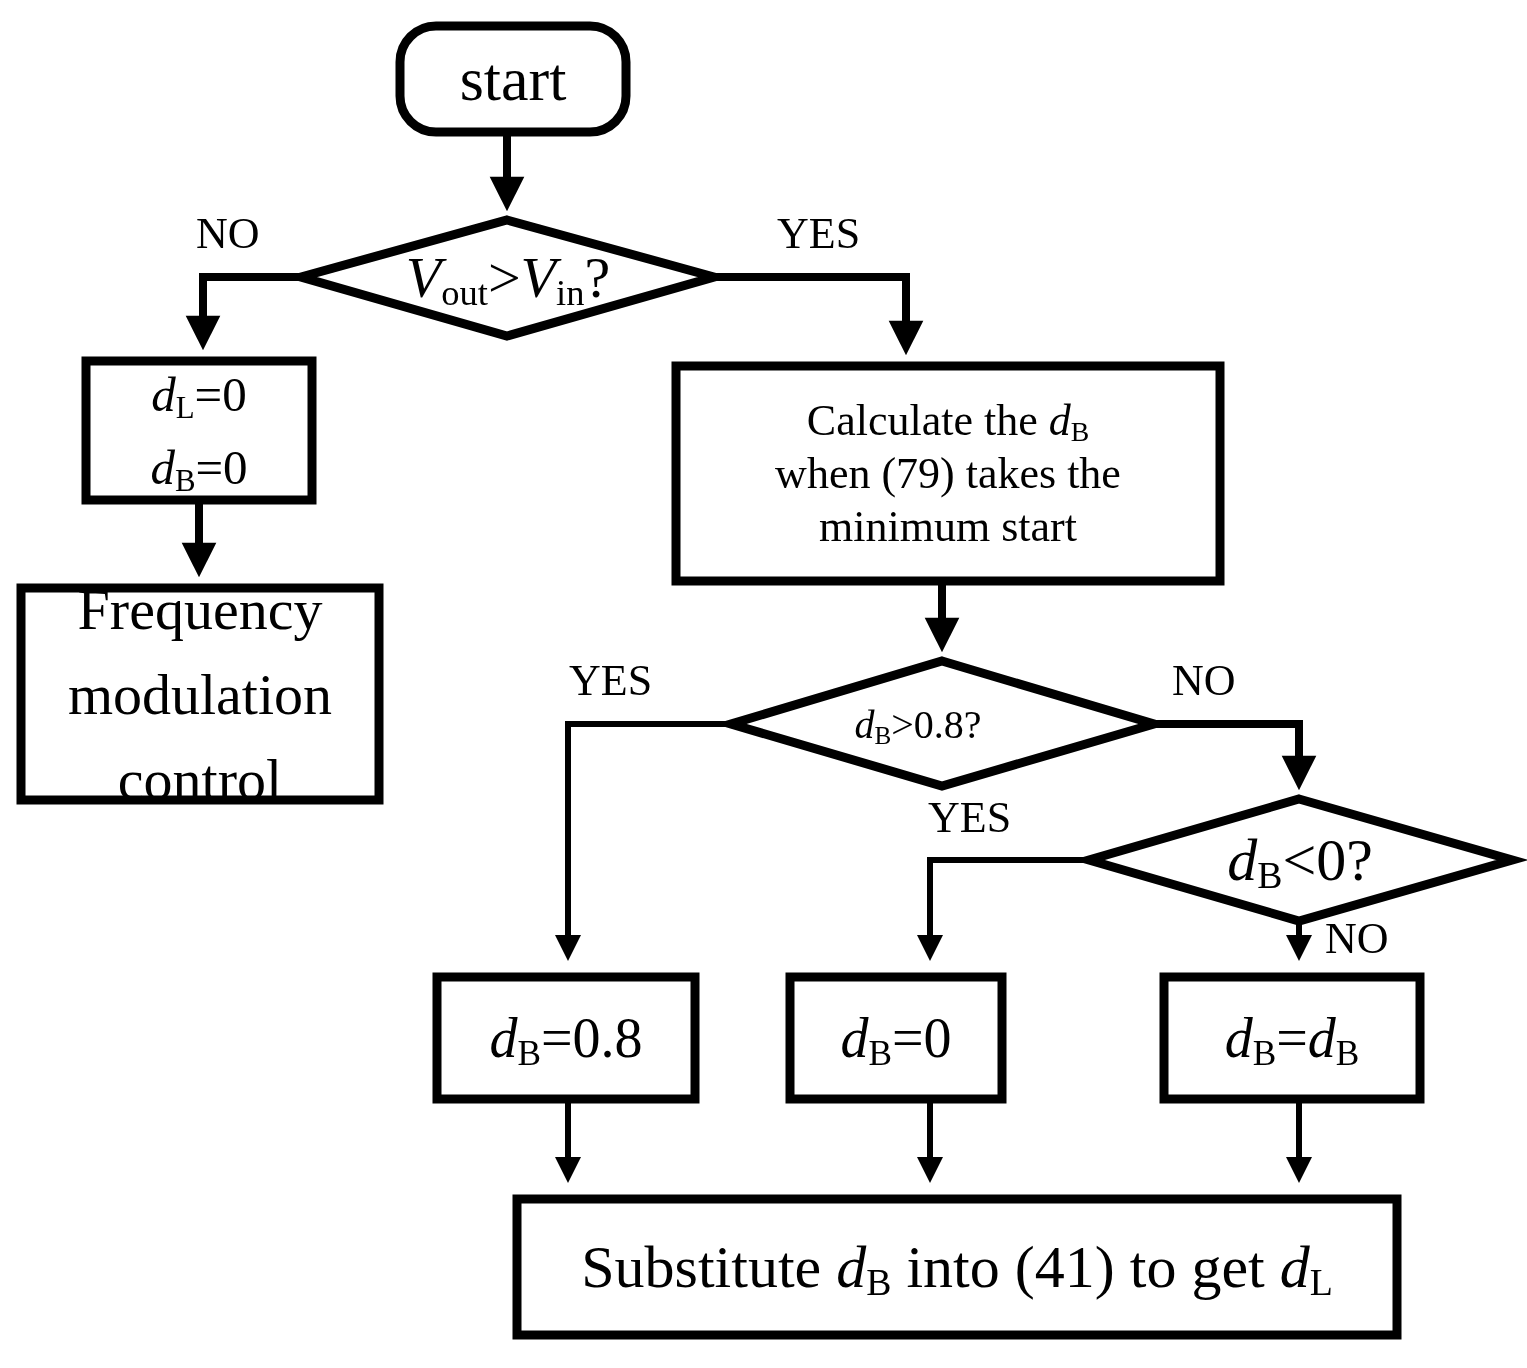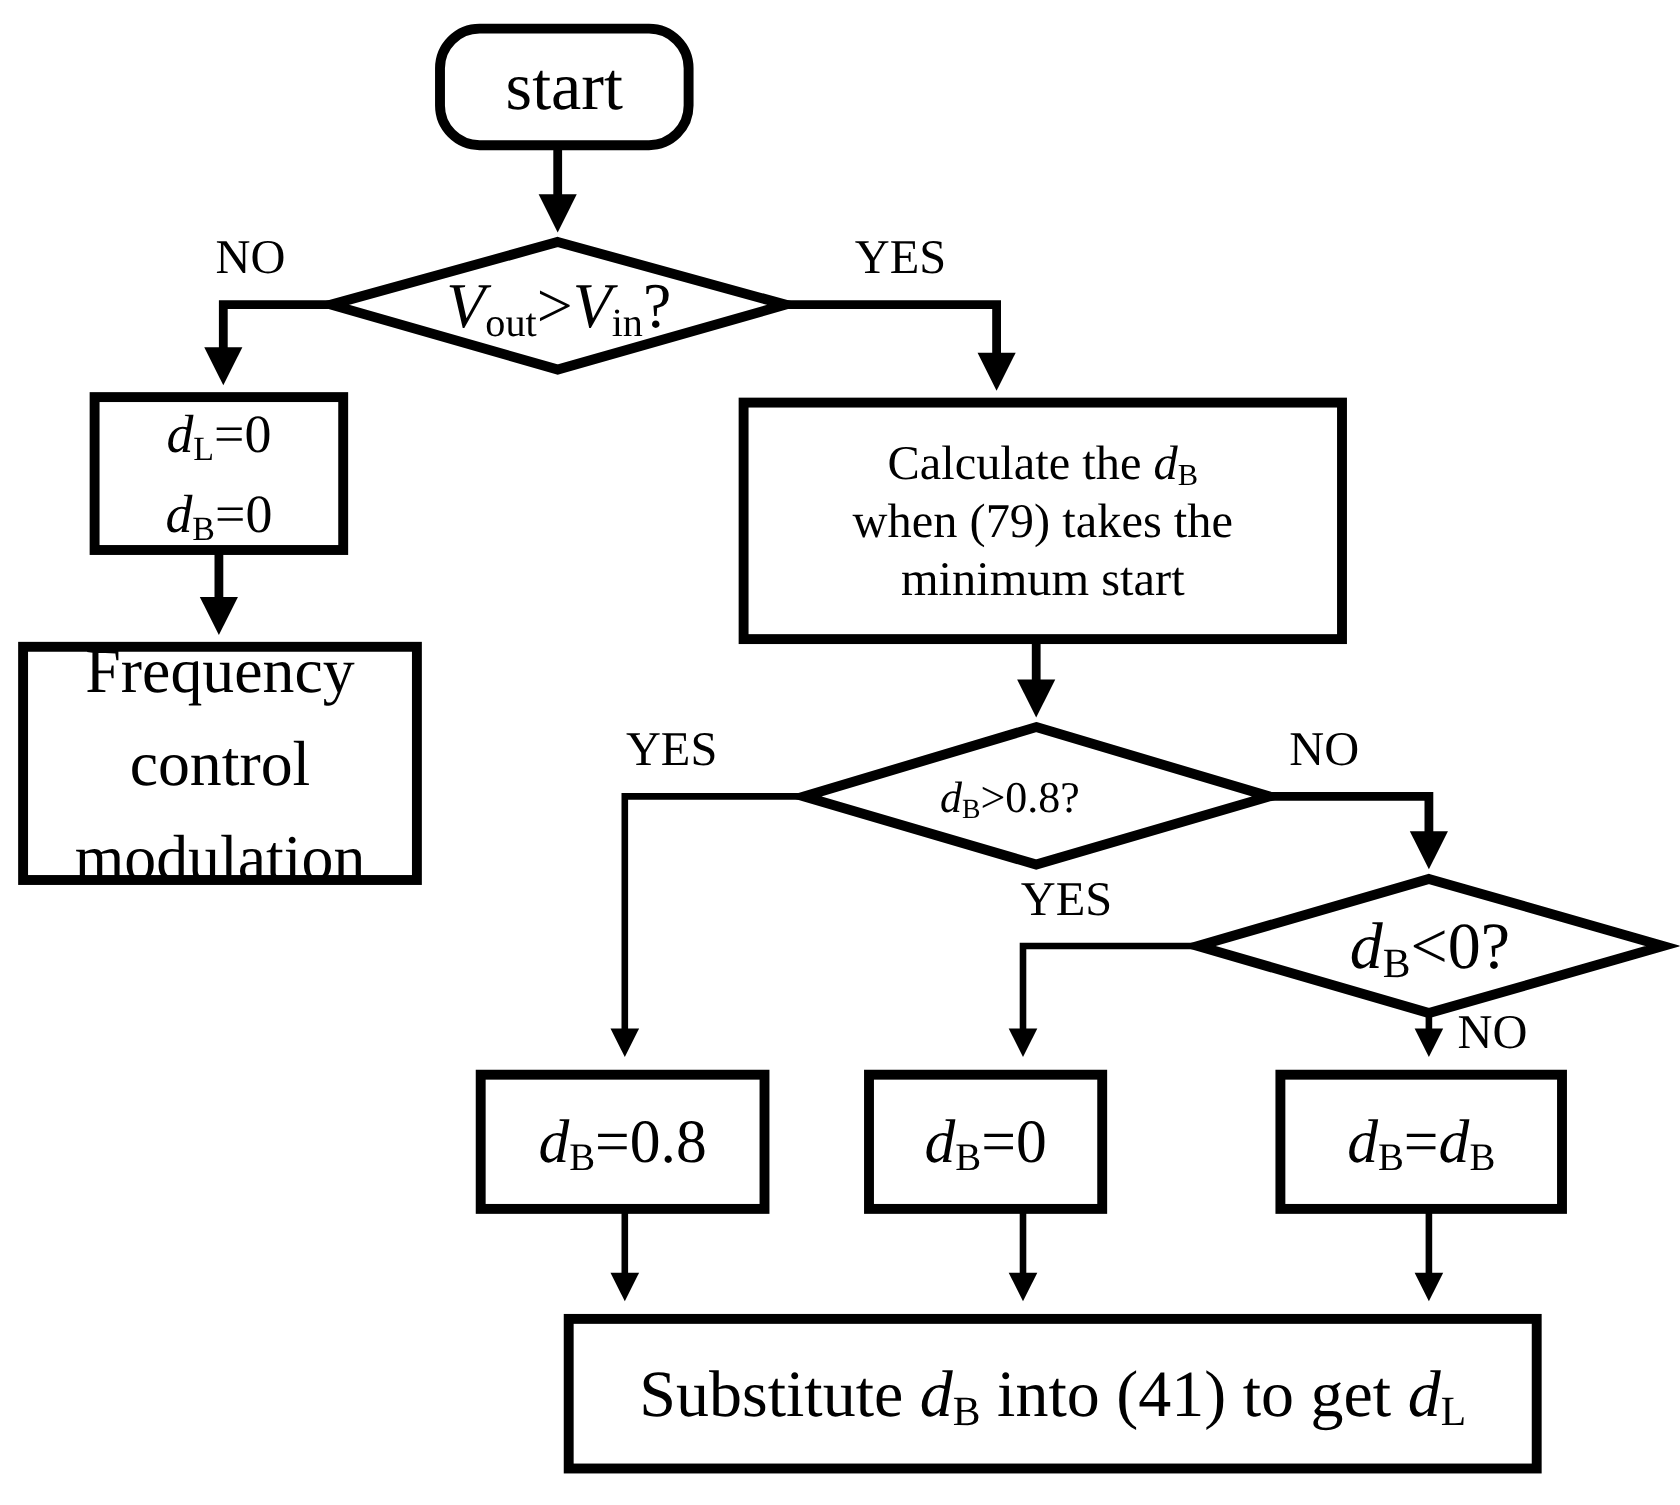--- a/index.html
+++ b/index.html
@@ -84,22 +84,22 @@
     <span><em class="v">V</em><sub>out</sub><span style="display:inline">&gt;</span><em class="v">V</em><sub>in</sub><span style="display:inline">?</span></span>
   </div>
 
   <div class="nodetext" style="left:86px;top:361px;width:226px;height:139px;font-size:49px;flex-direction:column;gap:16px;">
     <span><em class="v">d</em><sub>L</sub><span style="display:inline">=0</span></span>
     <span><em class="v">d</em><sub>B</sub><span style="display:inline">=0</span></span>
   </div>
 
   <div class="nodetext" style="left:21px;top:588px;width:358px;height:212px;font-size:58px;flex-direction:column;gap:18px;">
     <span>Frequency</span>
+    <span>modulation</span>
     <span>control</span>
-    <span>modulation</span>
   </div>
 
   <div class="nodetext" style="left:676px;top:366px;width:544px;height:215px;font-size:44px;flex-direction:column;gap:2px;">
     <span><span style="display:inline">Calculate the </span><em class="v">d</em><sub>B</sub></span>
     <span>when (79) takes the</span>
     <span>minimum start</span>
   </div>
 
   <div class="nodetext" style="left:766px;top:686px;width:304px;height:76px;font-size:40px;">
     <span><em class="v">d</em><sub>B</sub><span style="display:inline">&gt;0.8?</span></span>

